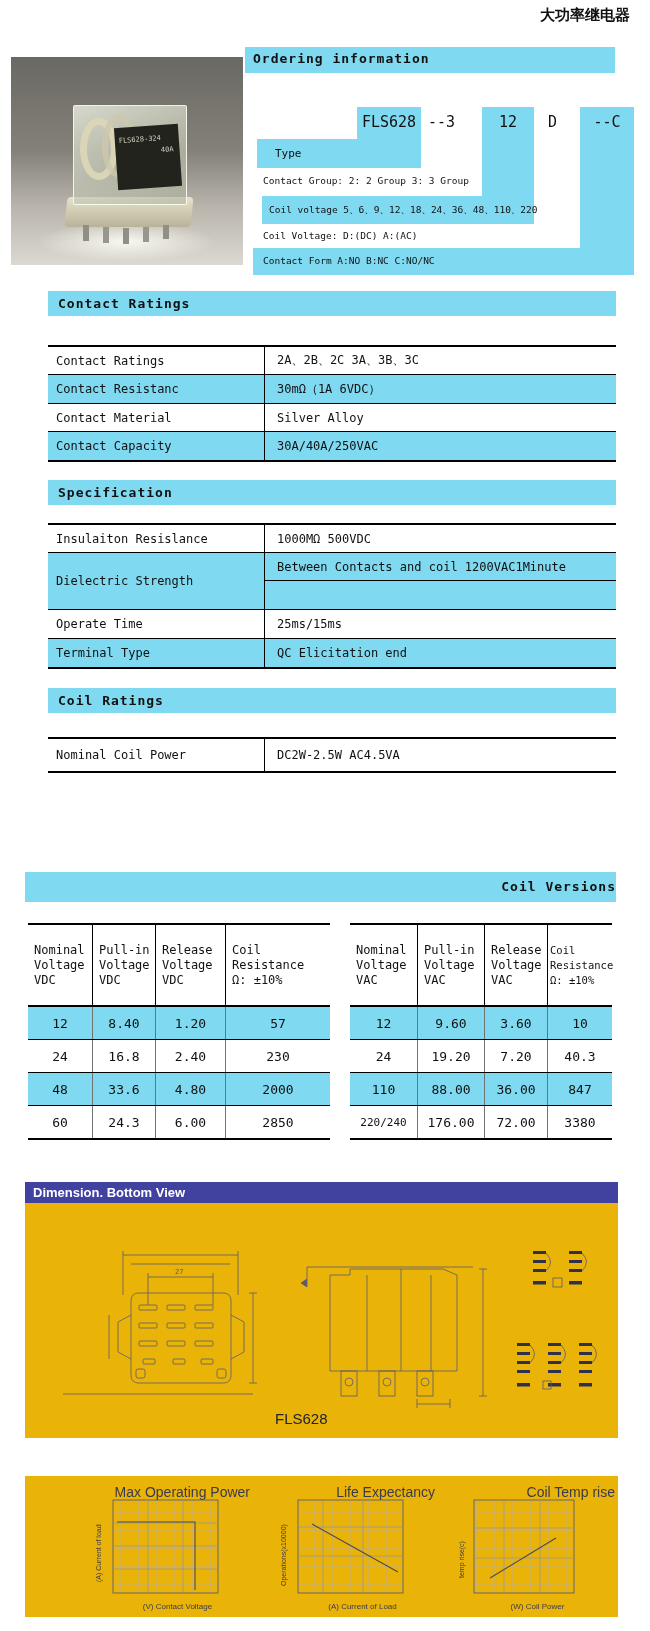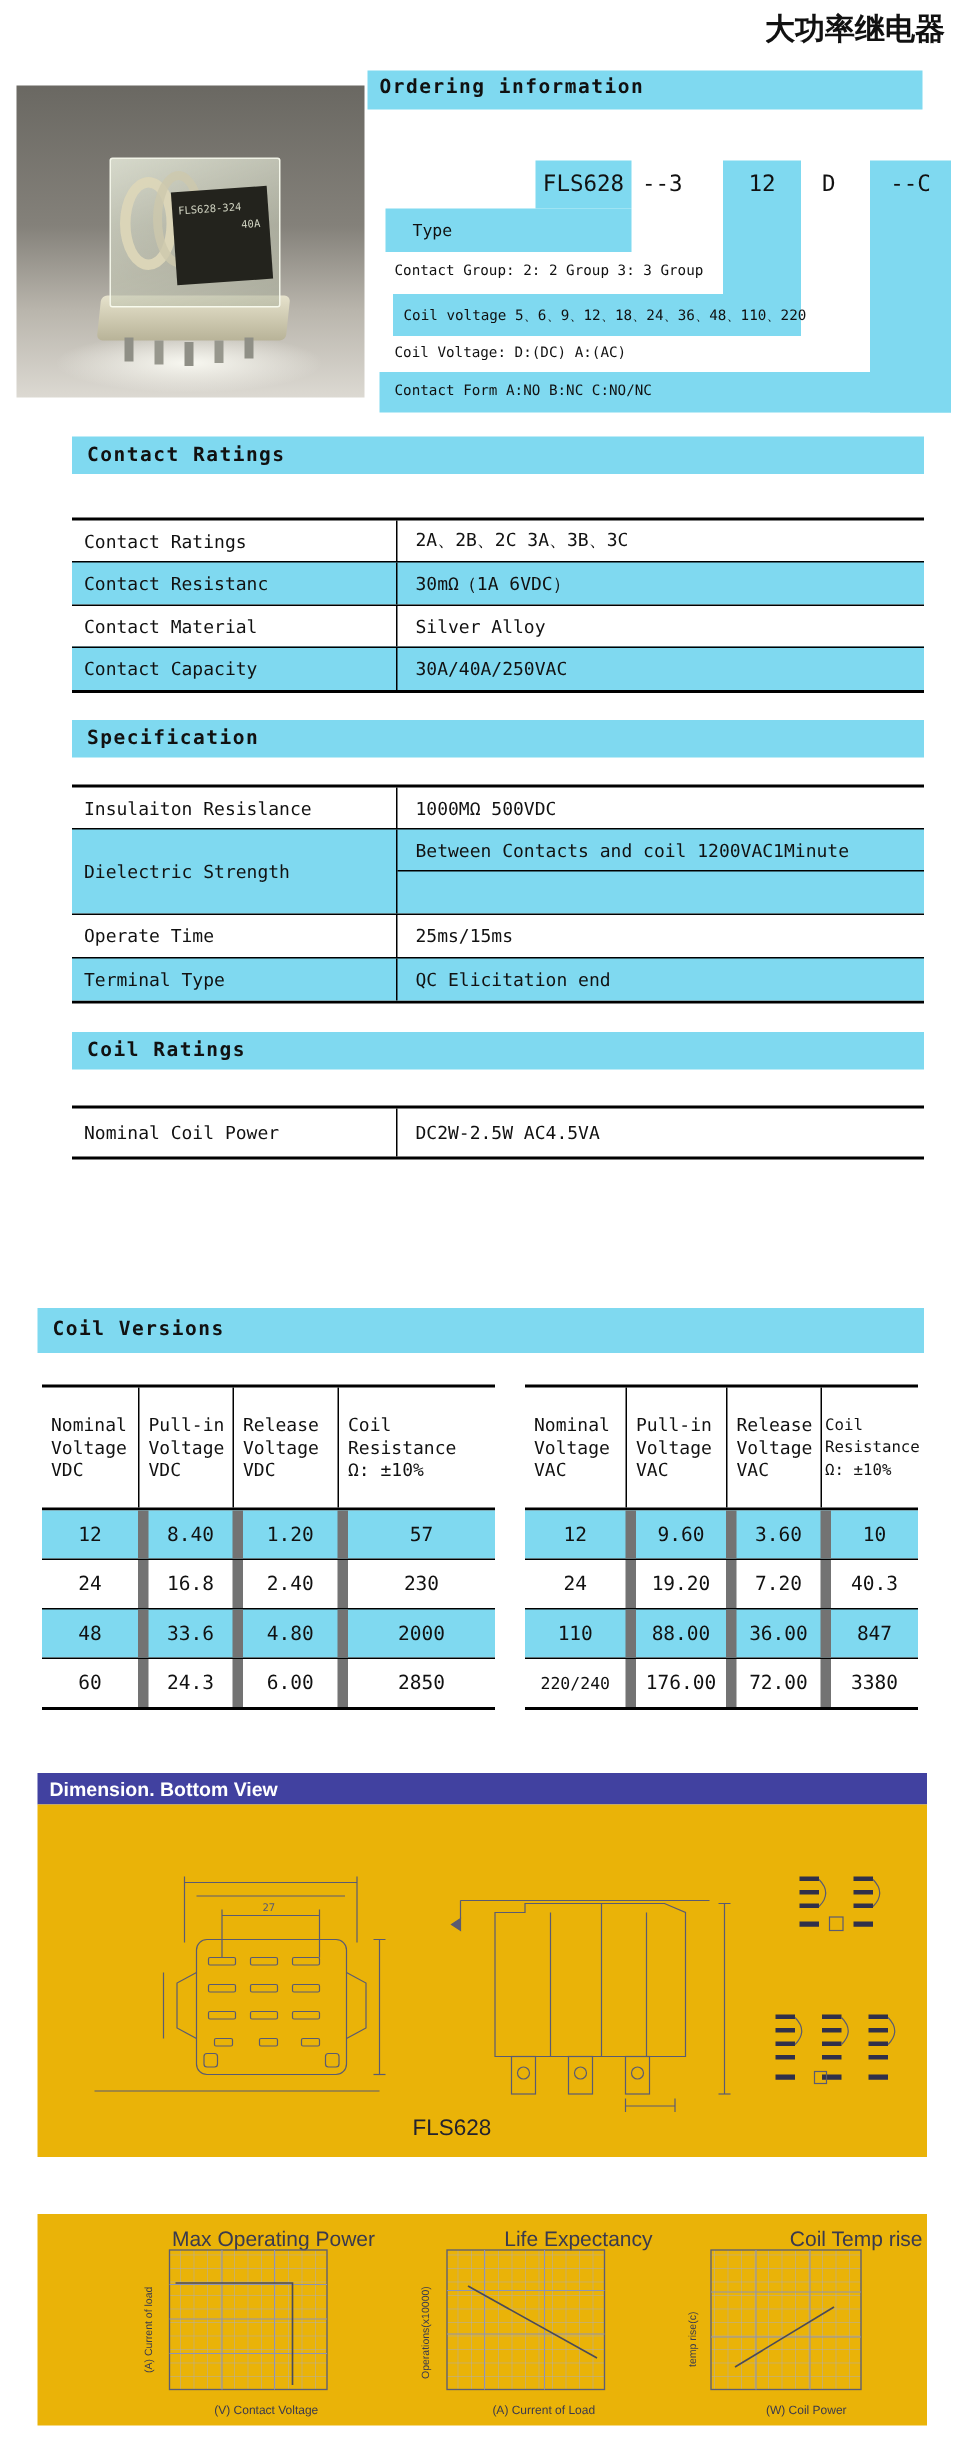--- a/index.html
+++ b/index.html
@@ -16,37 +16,37 @@
   .trow + .trow{border-top:1px solid #000;}
   .tlabel{width:217px;display:flex;align-items:center;padding-left:8px;border-right:1px solid #000;box-sizing:border-box;}
   .tval{flex:1;display:flex;align-items:center;padding-left:12px;box-sizing:border-box;}
   
   .cvt{position:absolute;border-top:2px solid #000;border-bottom:2px solid #000;font-size:12px;box-sizing:border-box;}
   .cvh{display:flex;border-bottom:2px solid #000;}
   .cvh>div{display:flex;align-items:center;padding-left:6px;white-space:pre-line;box-sizing:border-box;border-left:1px solid #000;line-height:15px;}
   .cvh>div:first-child{border-left:none;}
   .cvr{display:flex;height:32px;}
   .cvr + .cvr{border-top:1px solid #000;}
-  .cvr>div{display:flex;align-items:center;justify-content:center;box-sizing:border-box;border-left:7px solid #737373;font-size:13px;}
+  .cvr>div{display:flex;align-items:center;justify-content:center;box-sizing:border-box;border-left:1px solid #737373;font-size:13px;}
   .cvr>div:first-child{border-left:none;}
   .purplebar{position:absolute;background:#4141a0;color:#fff;font-weight:bold;font-size:13px;
              padding:3px 0 0 8px;box-sizing:border-box;font-family:"Liberation Sans",sans-serif;}
   .lav{background:#eab308;}
   .chart-title{position:absolute;width:100%;text-align:right;font-size:14px;color:#3a3a4e;
                font-family:"Liberation Sans",sans-serif;}
   .chart-xlabel{position:absolute;width:100%;text-align:center;font-size:8px;color:#3a3a4e;
                font-family:"Liberation Sans",sans-serif;}
   svg{display:block;}
 </style>
 </head>
 <body>
 
 <div class="page">
 
-  <div class="abs sans" style="top:6px;right:20px;font-size:20px;font-weight:bold;">大功率继电器</div>
+  <div class="abs sans" style="top:6px;right:20px;font-size:15px;font-weight:bold;">大功率继电器</div>
 
   <div class="abs" style="left:11px;top:57px;width:232px;height:208px;overflow:hidden;
               background:linear-gradient(180deg,#6a6862 0%,#84817a 45%,#b9b5ac 72%,#dcd9d2 100%);">
     <div class="abs" style="left:25px;top:165px;width:180px;height:40px;
                 background:radial-gradient(ellipse at center,rgba(250,250,243,.95) 0%,rgba(250,250,243,0) 70%);"></div>
     <div class="abs" style="left:55px;top:140px;width:126px;height:30px;border-radius:4px;transform:skewX(-6deg);
                 background:linear-gradient(180deg,#e6e2cc,#b8b398);"></div>
     <div class="abs" style="left:72px;top:168px;width:6px;height:16px;background:#8f8f86;"></div>
     <div class="abs" style="left:92px;top:170px;width:6px;height:16px;background:#97978d;"></div>
     <div class="abs" style="left:112px;top:171px;width:6px;height:16px;background:#8f8f86;"></div>
@@ -137,21 +137,21 @@
 
   <div class="secbar" style="left:48px;top:688px;width:568px;">Coil Ratings</div>
 
   <div class="tbl" style="left:48px;top:737px;width:568px;">
     <div class="trow" style="height:32px;">
       <div class="tlabel">Nominal Coil Power</div>
       <div class="tval">DC2W-2.5W AC4.5VA</div>
     </div>
   </div>
 
-  <div class="secbar" style="left:25px;top:872px;width:591px;height:30px;padding-top:7px;">Coil Versions</div>
+  <div class="secbar" style="left:25px;top:872px;width:591px;height:30px;padding-top:7px;text-align:right;">Coil Versions</div>
 
   <div class="cvt" style="left:28px;top:923px;width:302px;">
     <div class="cvh" style="height:80px;">
       <div style="width:64px;">Nominal
 Voltage
 VDC</div>
       <div style="width:63px;">Pull-in
 Voltage
 VDC</div>
       <div style="width:70px;">Release

